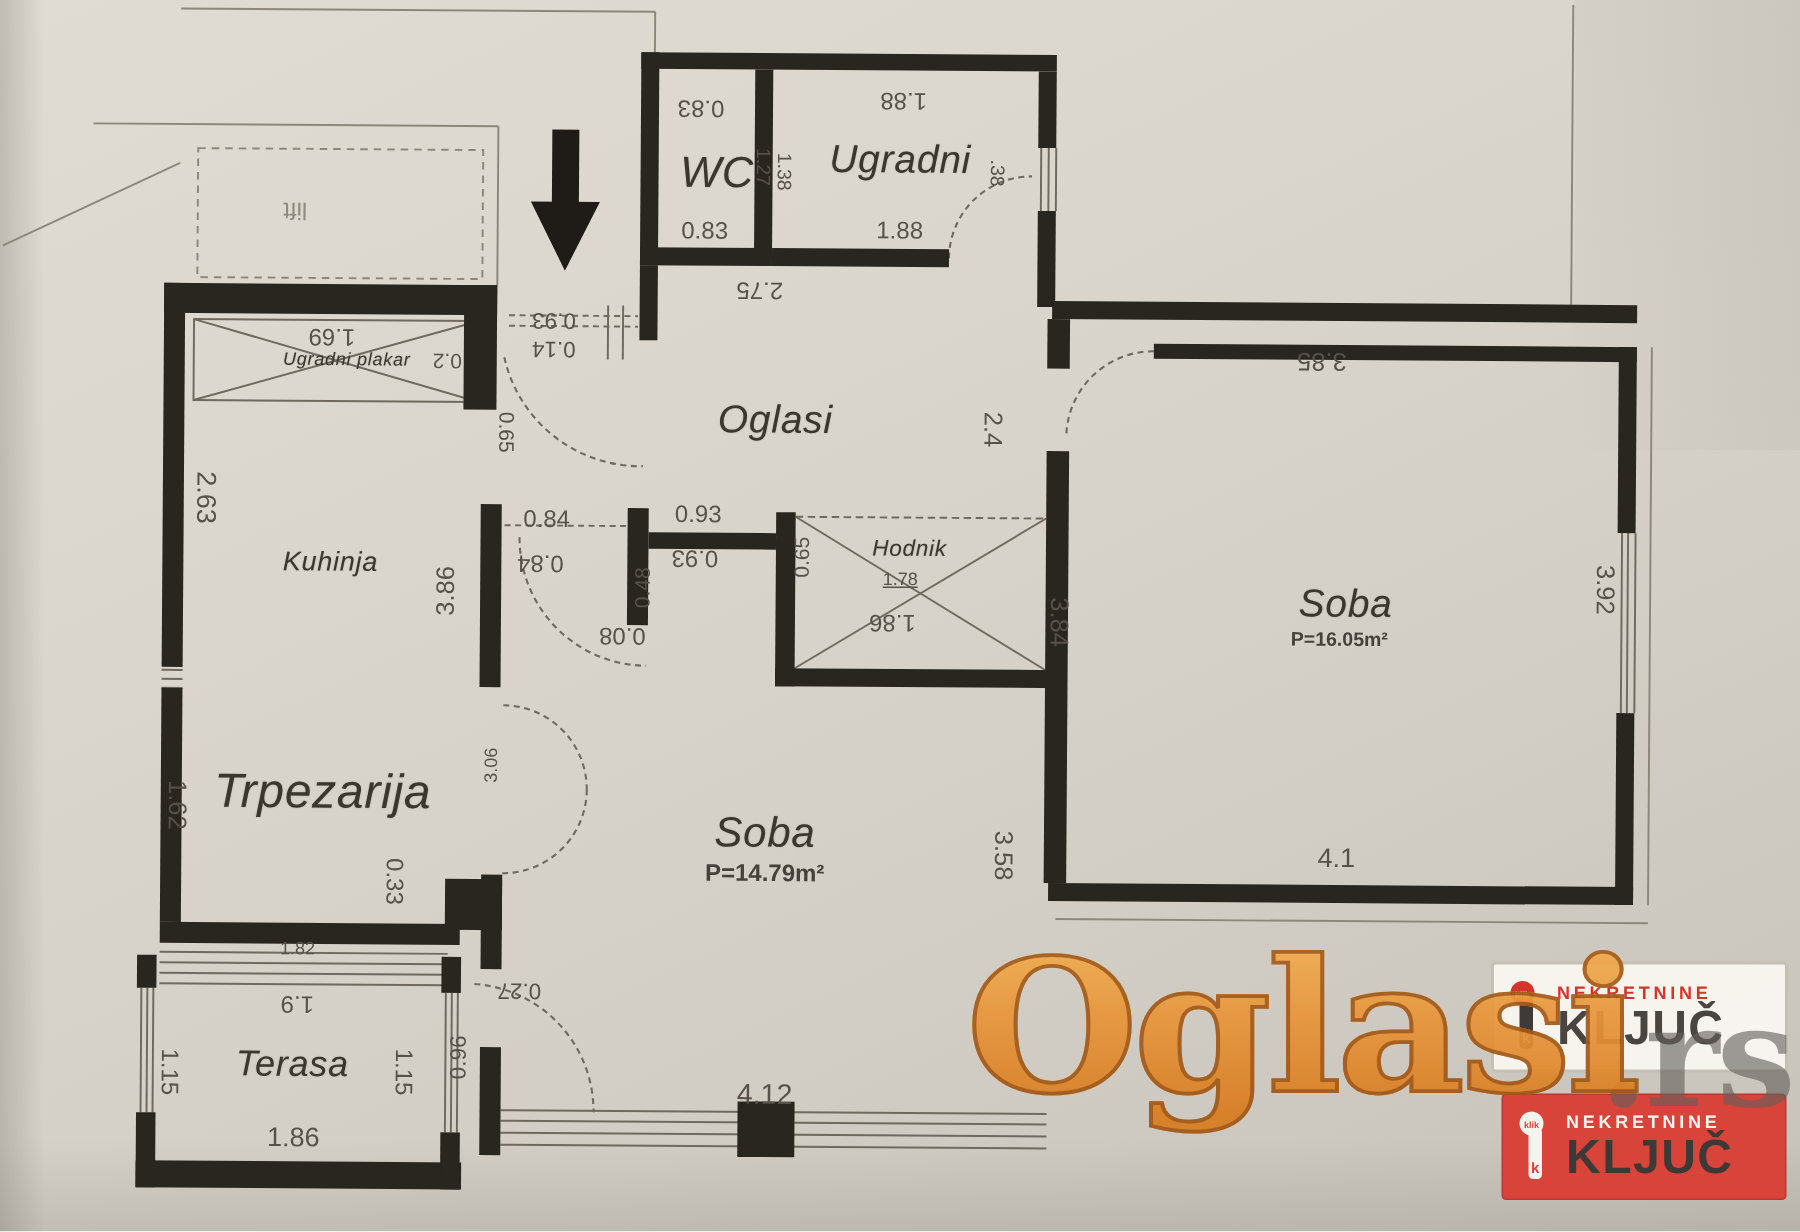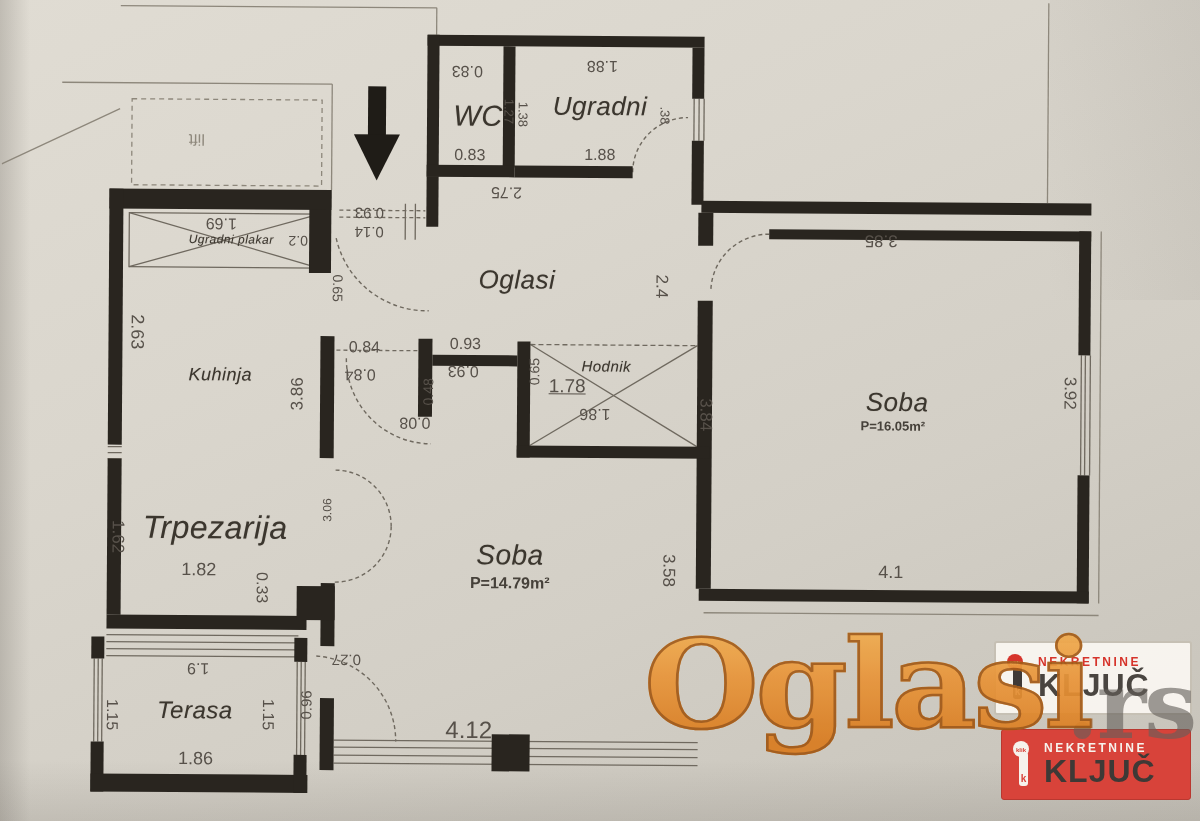--- a/index.html
+++ b/index.html
@@ -193,37 +193,37 @@
     <span class="lbl dim" style="left:297px;top:396px;font-size:17px;transform:translate(-50%,-50%) rotate(-90deg);">3.86</span>
     <span class="lbl dim" style="left:661px;top:286px;font-size:17px;transform:translate(-50%,-50%) rotate(90deg);">2.4</span>
     <span class="lbl dim" style="left:880px;top:239px;font-size:17px;transform:translate(-50%,-50%) rotate(180deg);">3.85</span>
     <span class="lbl dim" style="left:364px;top:349px;font-size:16px;transform:translate(-50%,-50%);">0.84</span>
     <span class="lbl dim" style="left:360px;top:376px;font-size:16px;transform:translate(-50%,-50%) rotate(180deg);">0.84</span>
     <span class="lbl dim" style="left:465px;top:345px;font-size:16px;transform:translate(-50%,-50%);">0.93</span>
     <span class="lbl dim" style="left:463px;top:372px;font-size:16px;transform:translate(-50%,-50%) rotate(180deg);">0.93</span>
     <span class="lbl dim" style="left:428px;top:393px;font-size:14px;transform:translate(-50%,-50%) rotate(-90deg);">0.48</span>
     <span class="lbl dim" style="left:415px;top:424px;font-size:16px;transform:translate(-50%,-50%) rotate(180deg);">0.08</span>
     <span class="lbl dim" style="left:534px;top:372px;font-size:14px;transform:translate(-50%,-50%) rotate(-90deg);">0.65</span>
-    <span class="lbl dim" style="left:567px;top:386px;font-size:19px;transform:translate(-50%,-50%);text-decoration:underline;">1.78</span>
+    <span class="lbl dim" style="left:600px;top:386px;font-size:12px;transform:translate(-50%,-50%);text-decoration:underline;">1.78</span>
     <span class="lbl dim" style="left:595px;top:414px;font-size:16px;transform:translate(-50%,-50%) rotate(180deg);">1.86</span>
     <span class="lbl dim" style="left:706px;top:414px;font-size:17px;transform:translate(-50%,-50%) rotate(90deg);">3.84</span>
     <span class="lbl dim" style="left:1070px;top:390px;font-size:17px;transform:translate(-50%,-50%) rotate(90deg);">3.92</span>
     <span class="lbl dim" style="left:670px;top:570px;font-size:17px;transform:translate(-50%,-50%) rotate(90deg);">3.58</span>
     <span class="lbl dim" style="left:892px;top:570px;font-size:18px;transform:translate(-50%,-50%);">4.1</span>
     <span class="lbl dim" style="left:119px;top:540px;font-size:17px;transform:translate(-50%,-50%) rotate(90deg);">1.62</span>
-    <span class="lbl dim" style="left:200px;top:572px;font-size:18px;transform:translate(-50%,-50%);">1.82</span>
+    <span class="lbl dim" style="left:200px;top:635px;font-size:12px;transform:translate(-50%,-50%);">1.82</span>
     <span class="lbl dim" style="left:263px;top:590px;font-size:16px;transform:translate(-50%,-50%) rotate(90deg);">0.33</span>
     <span class="lbl dim" style="left:328px;top:512px;font-size:12px;transform:translate(-50%,-50%) rotate(-90deg);">3.06</span>
     <span class="lbl dim" style="left:200px;top:671px;font-size:16px;transform:translate(-50%,-50%) rotate(180deg);">1.9</span>
     <span class="lbl dim" style="left:348px;top:662px;font-size:15px;transform:translate(-50%,-50%) rotate(180deg);">0.27</span>
     <span class="lbl dim" style="left:114px;top:718px;font-size:16px;transform:translate(-50%,-50%) rotate(90deg);">1.15</span>
     <span class="lbl dim" style="left:270px;top:717px;font-size:16px;transform:translate(-50%,-50%) rotate(90deg);">1.15</span>
     <span class="lbl dim" style="left:308px;top:707px;font-size:15px;transform:translate(-50%,-50%) rotate(-90deg);">0.96</span>
     <span class="lbl dim" style="left:198px;top:761px;font-size:18px;transform:translate(-50%,-50%);">1.86</span>
-    <span class="lbl dim" style="left:471px;top:731px;font-size:24px;transform:translate(-50%,-50%);">4.12</span>
+    <span class="lbl dim" style="left:512px;top:731px;font-size:19px;transform:translate(-50%,-50%);">4.12</span>
   </div>
 
   <div class="badge badge-light">
     <svg width="28" height="50" viewBox="0 0 28 50">
       <rect x="9" y="12" width="9" height="34" rx="3" fill="#3f3a37"></rect>
       <text x="13.5" y="42" font-size="10" fill="#f3efe9" text-anchor="middle" font-family="Liberation Sans,sans-serif" font-weight="bold">k</text>
       <circle cx="11" cy="9" r="8" fill="#d6342b"></circle>
       <text x="11" y="12" font-size="6" fill="#ffffff" text-anchor="middle" font-family="Liberation Sans,sans-serif" font-weight="bold">klik</text>
     </svg>
     <div class="txt">

